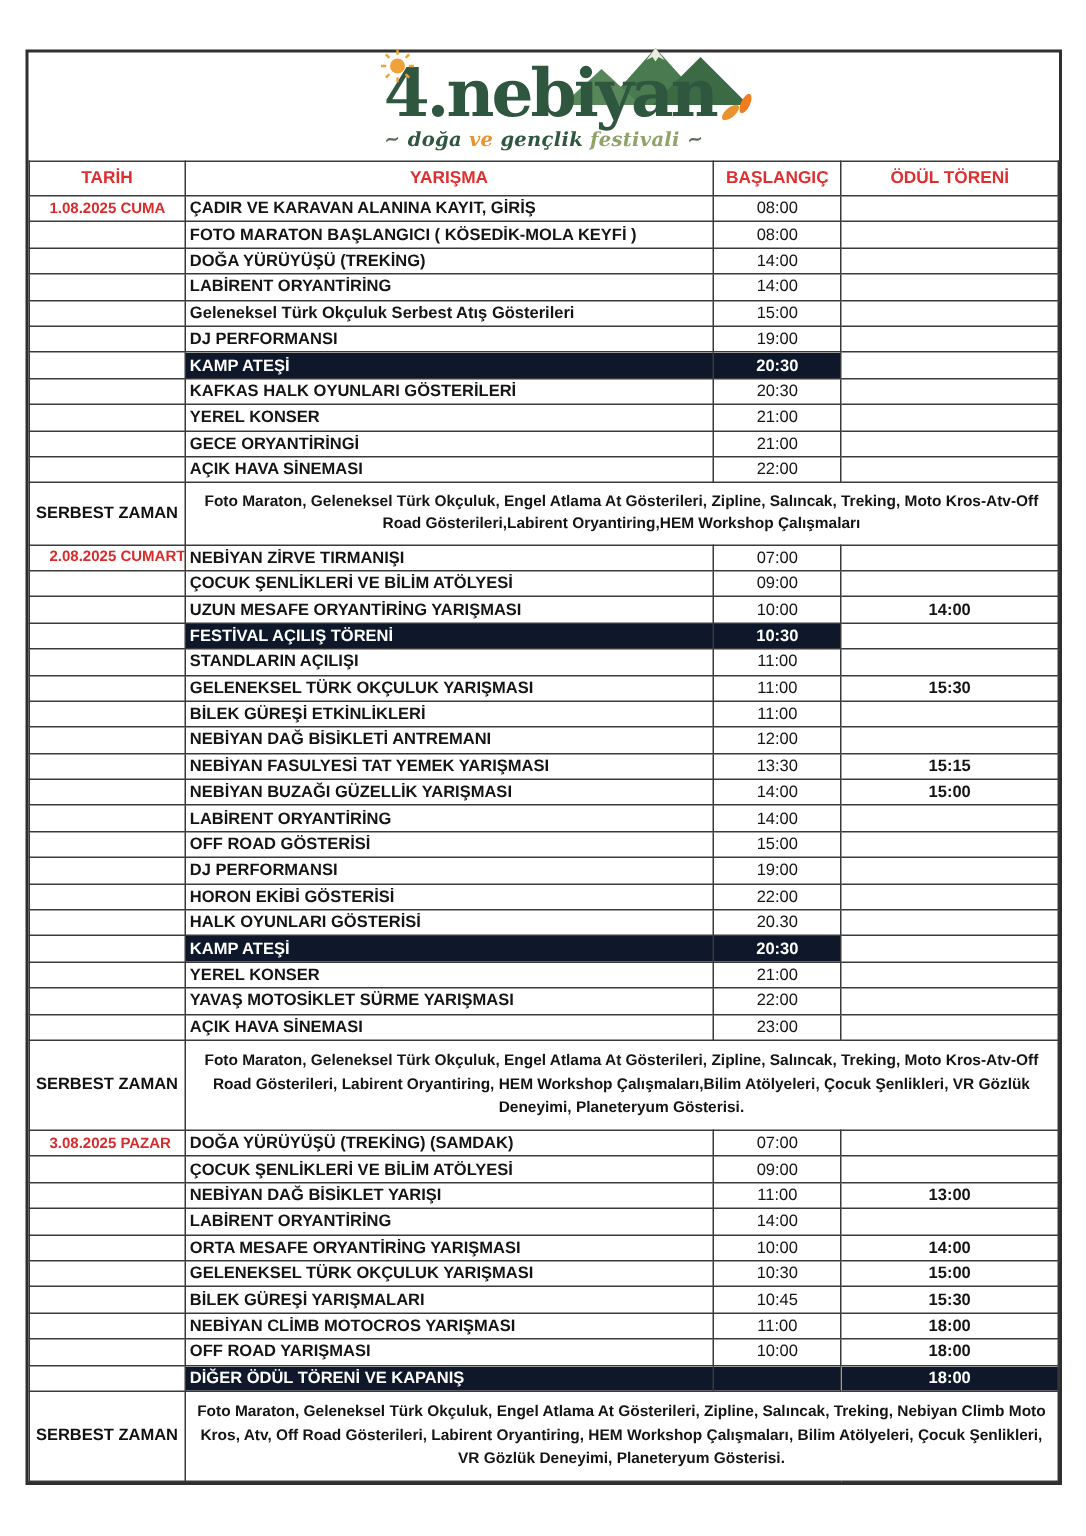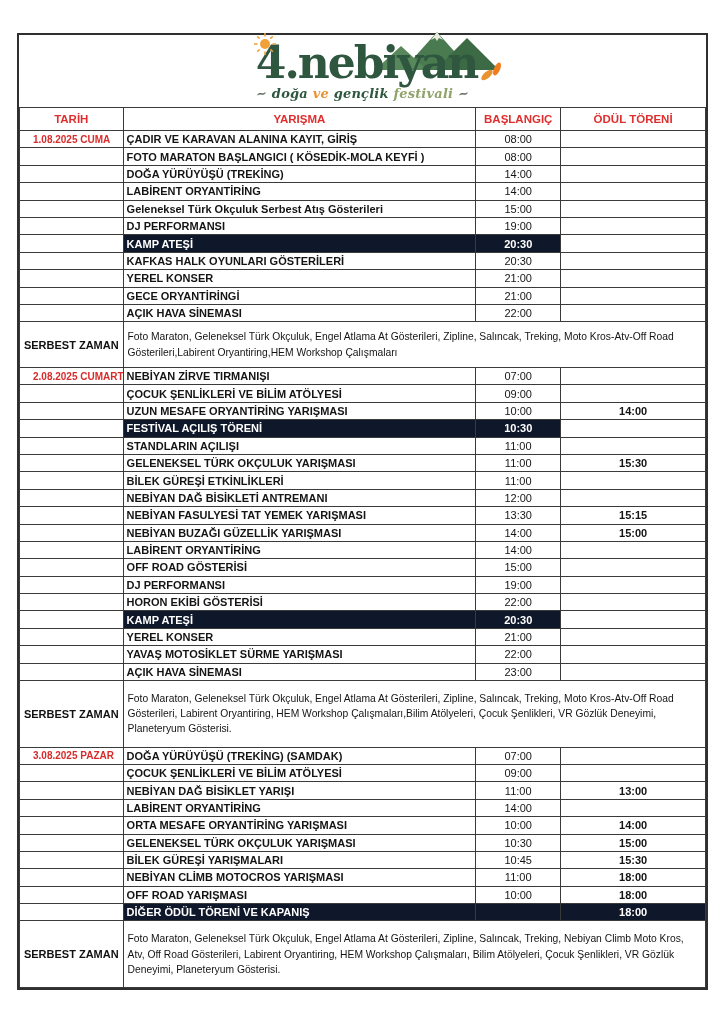--- a/index.html
+++ b/index.html
@@ -37,21 +37,21 @@
   thead th{height:23px;font-size:11.5px;font-weight:bold;color:#e02e2e;text-align:center;padding:0;}
   tr.evrow{height:17.4px;}
   td.c-date{font-size:10px;font-weight:bold;color:#d92b2b;text-align:center;padding:0 13px;}
   td.c-event{font-size:11px;font-weight:bold;text-align:left;}
   td.c-start{font-size:11px;font-weight:normal;text-align:center;padding:0;}
   td.c-award{font-size:11px;font-weight:bold;text-align:center;padding:0;}
   td.hl{background:#0f172a;color:#ffffff;}
   td.hl.c-start{font-weight:bold;}
   tr.serbest td.s-label{font-size:11px;font-weight:bold;text-align:center;color:#111;}
   tr.serbest td.s-text{
-    font-size:10.3px;font-weight:normal;line-height:15.4px;
+    font-size:10.3px;font-weight:bold;text-align:center;line-height:15.4px;
     white-space:normal;padding:1px 4px;
   }
 </style>
 </head>
 <body>
 
 <div class="frame">
 
   <div class="logo-band">
     <div class="logo-main">
@@ -255,20 +255,26 @@
           <td class="c-award"></td>
         </tr>
         <tr class="evrow">
           <td class="c-date"></td>
           <td class="c-event">HORON EKİBİ GÖSTERİSİ</td>
           <td class="c-start">22:00</td>
           <td class="c-award"></td>
         </tr>
         <tr class="evrow">
           <td class="c-date"></td>
+          <td class="c-event">HALK OYUNLARI GÖSTERİSİ</td>
+          <td class="c-start">20.30</td>
+          <td class="c-award"></td>
+        </tr>
+        <tr class="evrow">
+          <td class="c-date"></td>
           <td class="c-event hl">KAMP ATEŞİ</td>
           <td class="c-start hl">20:30</td>
           <td class="c-award"></td>
         </tr>
         <tr class="evrow">
           <td class="c-date"></td>
           <td class="c-event">YEREL KONSER</td>
           <td class="c-start">21:00</td>
           <td class="c-award"></td>
         </tr>

